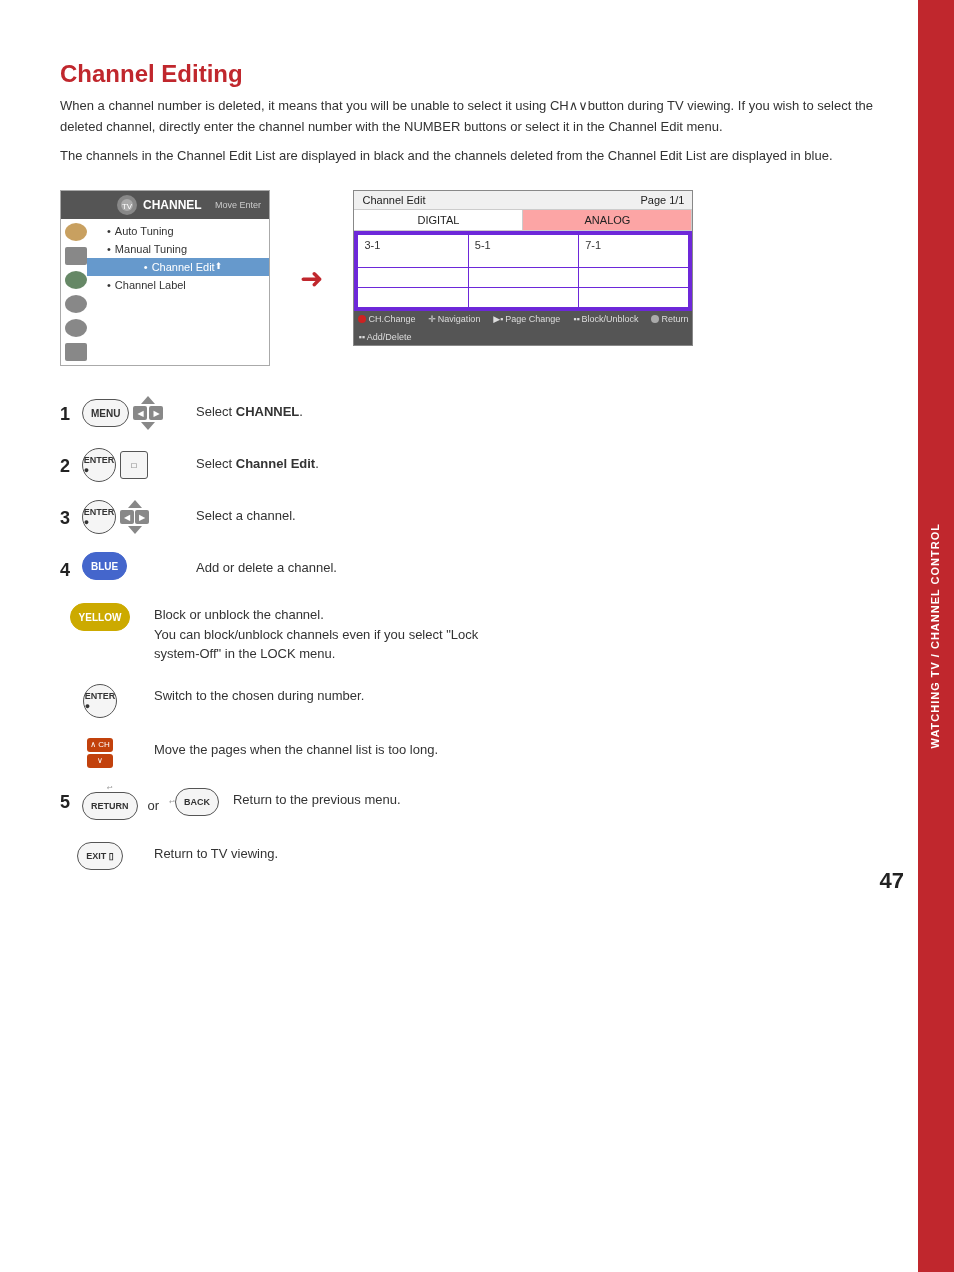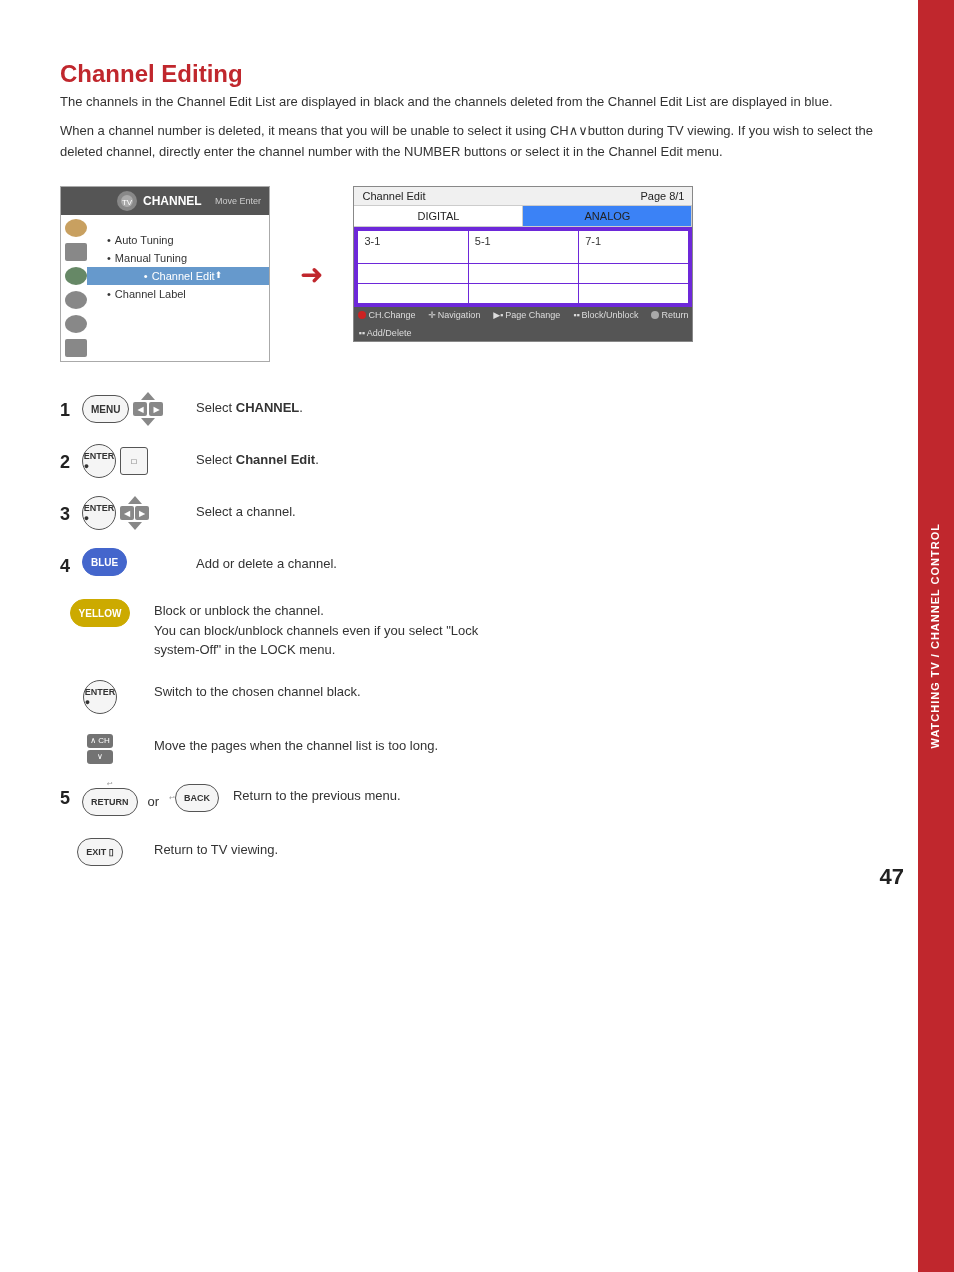--- a/index.html
+++ b/index.html
@@ -101,21 +101,21 @@
     .channel-icon {
       width: 20px;
       height: 20px;
       background: #888;
       border-radius: 50%;
       display: flex;
       align-items: center;
       justify-content: center;
     }
     .channel-menu-body {
-      padding: 16px 0;
+      padding: 3px 0;
     }
     .channel-menu-item {
       padding: 3px 10px 3px 20px;
       font-size: 11px;
       color: #333;
       cursor: pointer;
     }
     .channel-menu-item.highlighted {
       background: #6699cc;
       color: #fff;
@@ -163,21 +163,21 @@
     .ce-tabs {
       display: flex;
       border-bottom: 1px solid #ccc;
     }
     .ce-tab {
       flex: 1;
       text-align: center;
       padding: 4px 0;
       font-size: 11px;
       border-right: 1px solid #ccc;
-      background: #3b82f6;
+      background: #fca5a5;
     }
     .ce-tab.active {
       background: #fff;
       border-bottom: none;
     }
     .ce-channels {
       display: grid;
       grid-template-columns: 1fr 1fr 1fr;
       gap: 1px;
       padding: 4px;
@@ -270,21 +270,21 @@
 
     .ch-nav {
       display: flex;
       flex-direction: column;
       align-items: center;
       gap: 2px;
     }
     .ch-btn {
       width: 26px;
       height: 14px;
-      background: #737373;
+      background: #c2410c;
       color: #fff;
       font-size: 8px;
       display: flex;
       align-items: center;
       justify-content: center;
       border-radius: 3px;
     }
 
     .step-desc {
       font-size: 13px;
@@ -385,22 +385,22 @@
       min-height: 28px;
     }
   </style>
 </head>
 <body>
 
 <div class="page-container">
 
   <h1 class="page-title">Channel Editing</h1>
 
+  <p class="body-text" style="margin-top:8px;">When a channel number is deleted, it means that you will be unable to select it using CH∧∨button during TV viewing. If you wish to select the deleted channel, directly enter the channel number with the NUMBER buttons or select it in the Channel Edit menu.</p>
   <p class="body-text">The channels in the Channel Edit List are displayed in black and the channels deleted from the Channel Edit List are displayed in blue.</p>
-  <p class="body-text" style="margin-top:8px;">When a channel number is deleted, it means that you will be unable to select it using CH∧∨button during TV viewing. If you wish to select the deleted channel, directly enter the channel number with the NUMBER buttons or select it in the Channel Edit menu.</p>
 
   <div class="screenshot-area">
 
     <div class="channel-menu">
       <div class="channel-menu-header">
         <div class="channel-menu-header-left">
           <div class="channel-icon">
             <svg width="14" height="14" viewBox="0 0 14 14">
                 <circle cx="7" cy="7" r="6" fill="#aaa"></circle>
                 <text x="7" y="10.5" text-anchor="middle" font-size="8" fill="#fff">TV</text>
@@ -430,21 +430,21 @@
           <div class="channel-menu-item"><span class="dot">•</span>Channel Label</div>
         </div>
       </div>
     </div>
 
     <div class="arrow-right">➜</div>
 
     <div class="channel-edit-panel">
       <div class="ce-header">
         <span>Channel Edit</span>
-        <span>Page 8/1</span>
+        <span>Page 1/1</span>
       </div>
       <div class="ce-tabs">
         <div class="ce-tab active">DIGITAL</div>
         <div class="ce-tab">ANALOG</div>
       </div>
       <div class="ce-channels">
         <div class="ce-channel-item">3-1</div>
         <div class="ce-channel-item">5-1</div>
         <div class="ce-channel-item">7-1</div>
         <div class="ce-channel-item"></div>
@@ -544,21 +544,21 @@
       <div class="step-desc-block">
         Block or unblock the channel.<br>
         You can block/unblock channels even if you select "Lock system-Off" in the LOCK menu.
       </div>
     </div>
 
     <div class="sub-row">
       <div class="sub-btn-area">
         <div class="enter-btn-small">ENTER<br>●</div>
       </div>
-      <div class="step-desc">Switch to the chosen channel black.</div>
+      <div class="step-desc">Switch to the chosen during number.</div>
     </div>
 
     <div class="sub-row">
       <div class="sub-btn-area">
         <div class="ch-nav">
           <div class="ch-btn">∧ CH</div>
           <div class="ch-btn">∨</div>
         </div>
       </div>
       <div class="step-desc">Move the pages when the channel list is too long.</div>

